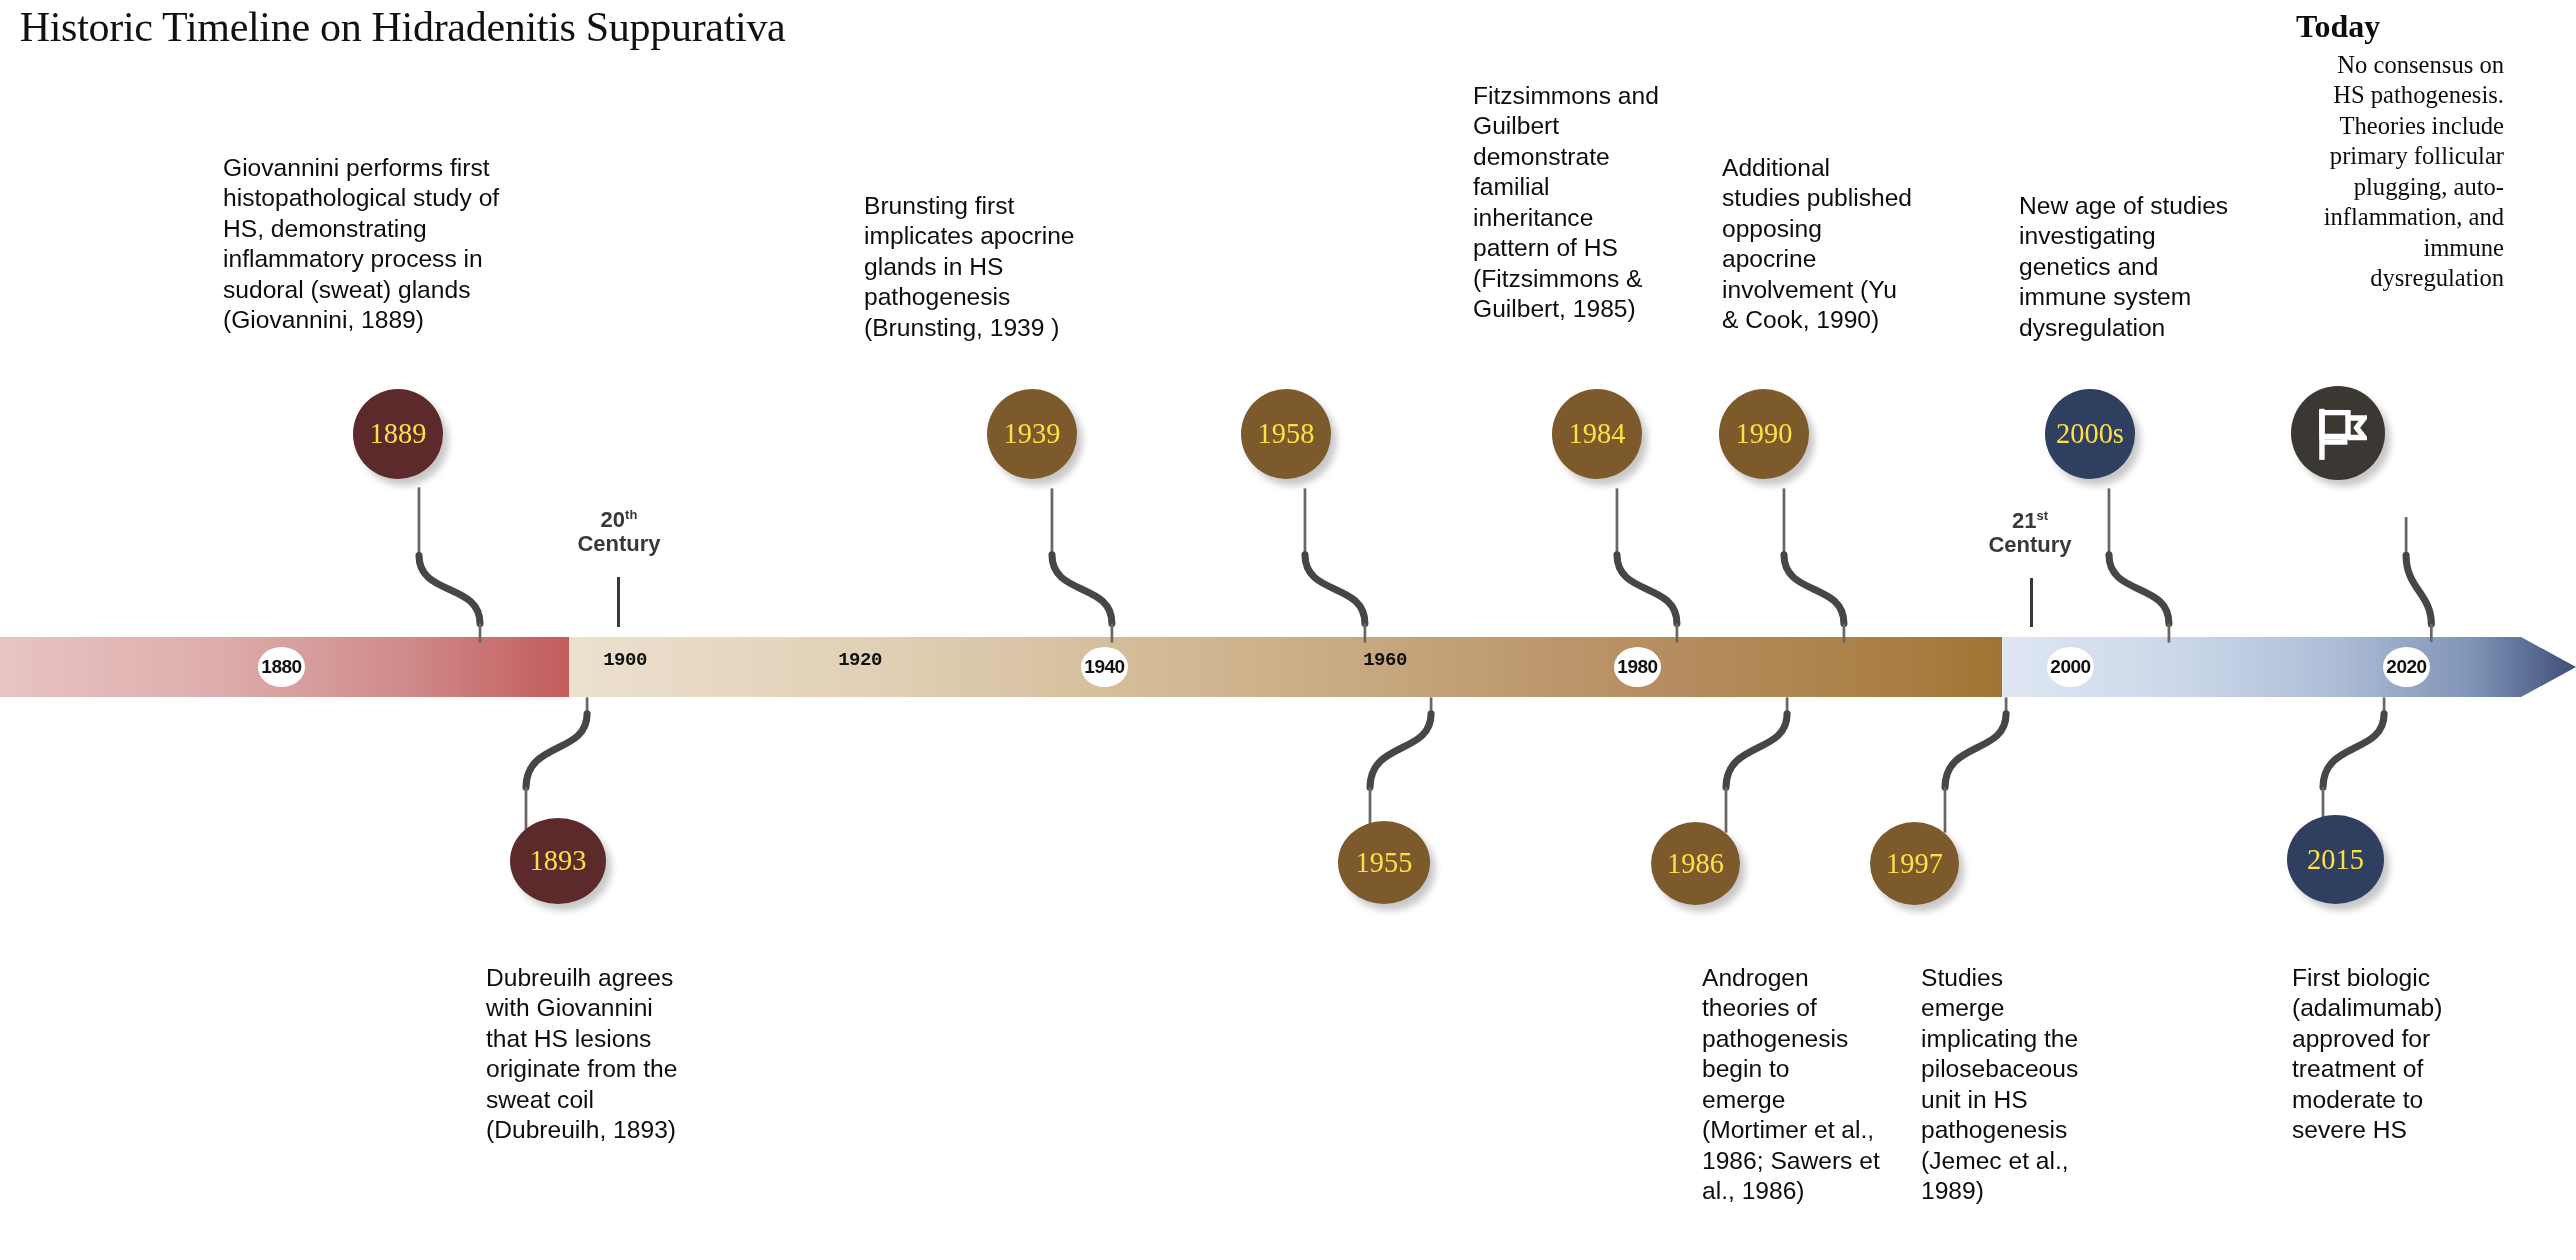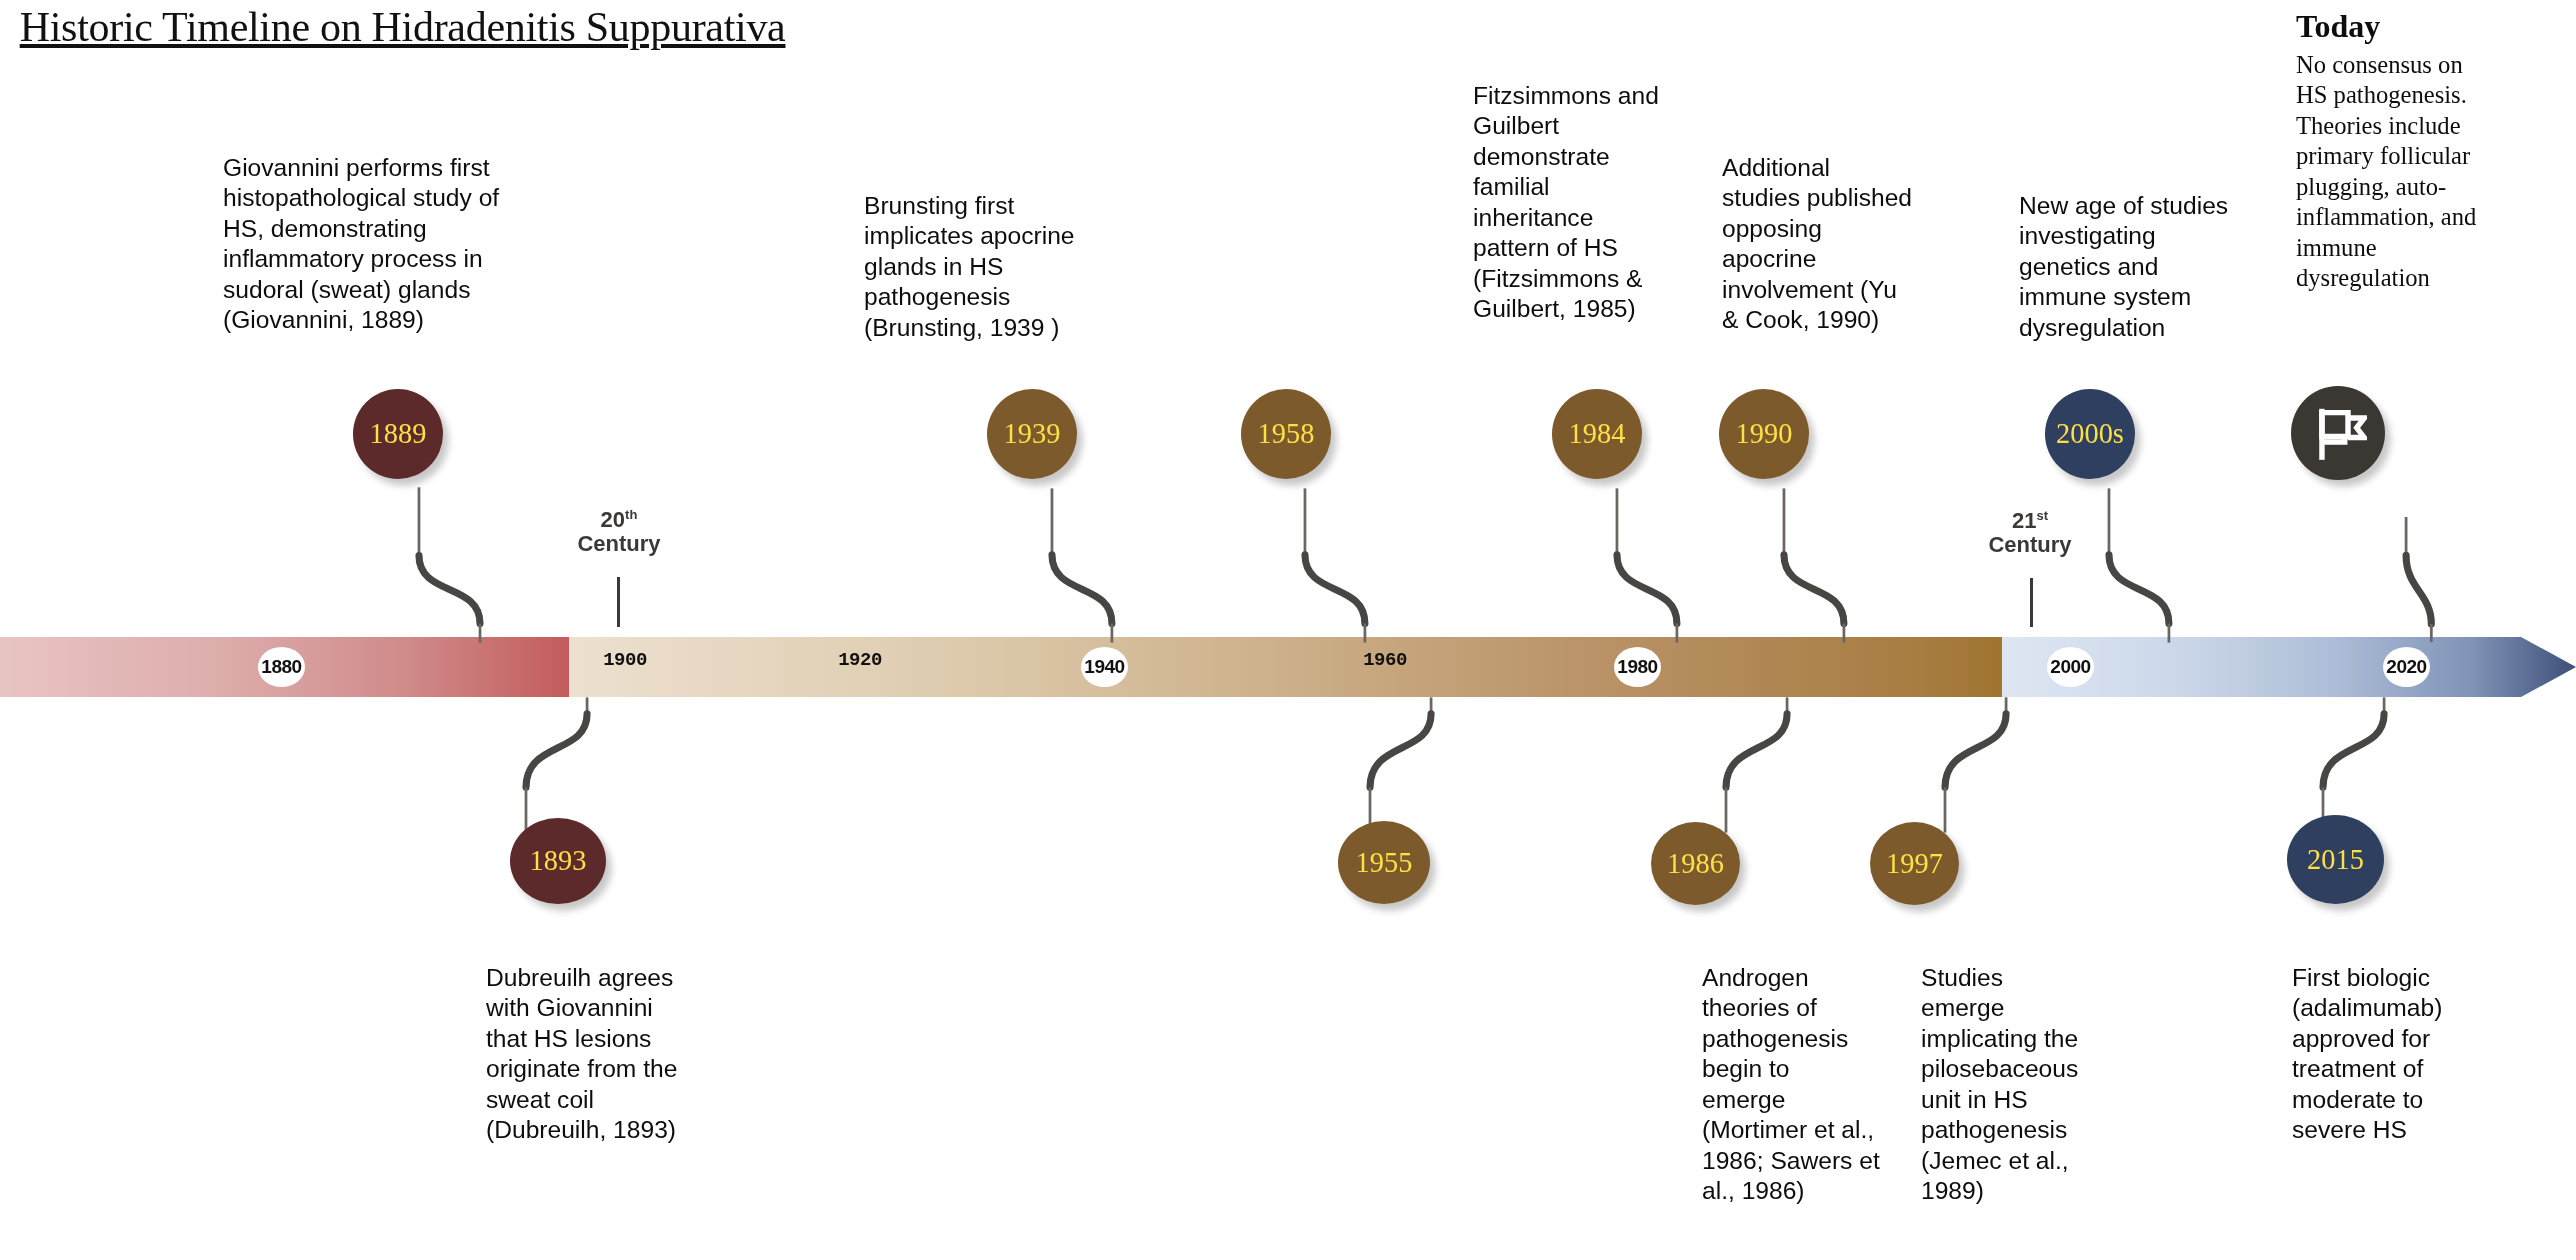--- a/index.html
+++ b/index.html
@@ -5,21 +5,21 @@
   html,body{margin:0;padding:0;background:#fff;}
   body{width:2576px;height:1260px;position:relative;overflow:hidden;
        font-family:"Liberation Serif","DejaVu Serif",serif;}
 
   #stage{position:absolute;left:0;top:0;width:2576px;height:1260px;}
 
   
   #page-title{
     position:absolute;left:19.7px;top:3.3px;
     font-family:"Liberation Serif","DejaVu Serif",serif;
-    font-size:42px;color:#111;white-space:nowrap;letter-spacing:-0.3px;text-decoration:underline;
+    font-size:42px;color:#111;white-space:nowrap;letter-spacing:-0.3px;
   }
 
   
   #bar-layer{position:absolute;left:0;top:637px;width:2576px;height:60px;}
   .bar-seg{position:absolute;top:0;height:60px;}
   #seg-red{left:0;width:624px;
      background:linear-gradient(90deg,#e8c4c3 0%,#ddadac 35%,#cf8b8a 65%,#bf4b4c 100%);
      clip-path:polygon(0 0, 569px 0, 624px 30px, 569px 60px, 0 60px);}
   #seg-tan{left:569px;width:1466px;
      background:linear-gradient(90deg,#ece0cf 0%,#e0cfb4 22%,#cdb18a 48%,#b89064 72%,#a87d42 92%,#9b7129 100%);
@@ -51,21 +51,21 @@
      font-size:28.4px;color:#fde047;z-index:5;
      box-shadow:5.5px 6.6px 7.7px rgba(0,0,0,.22);}
 
   
   .desc{position:absolute;font-size:24.6px;line-height:1.24;color:#0d0d0d;
         font-family:Liberation Sans, sans-serif;white-space:pre-line;}
 
   
   #today-head{position:absolute;left:2296px;top:7.7px;font-size:32px;font-weight:bold;color:#0d0d0d;}
   #today-body{position:absolute;left:2296px;top:50px;width:208px;font-size:24.6px;
-              line-height:1.24;color:#0d0d0d;white-space:pre-line;}
+              line-height:1.24;color:#0d0d0d;white-space:pre-line;text-align:right;}
 
   
   .conn{position:absolute;z-index:3;}
   .conn svg{display:block;overflow:visible;}
 </style>
 </head>
 <body>
 
 <div id="stage">
 

